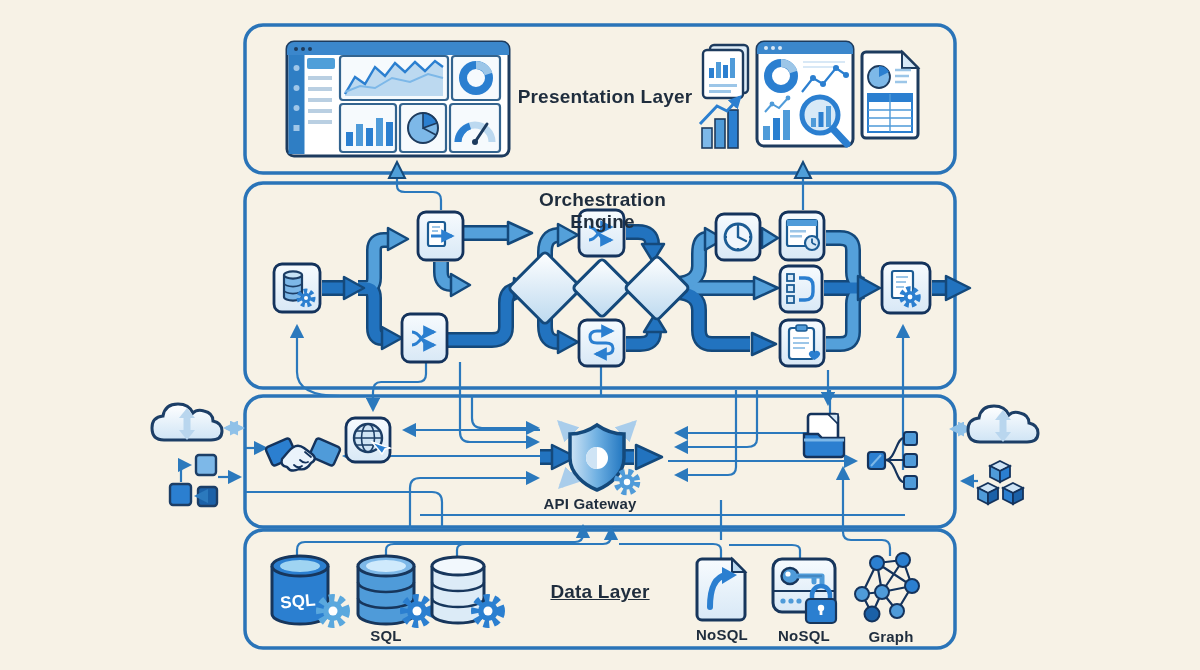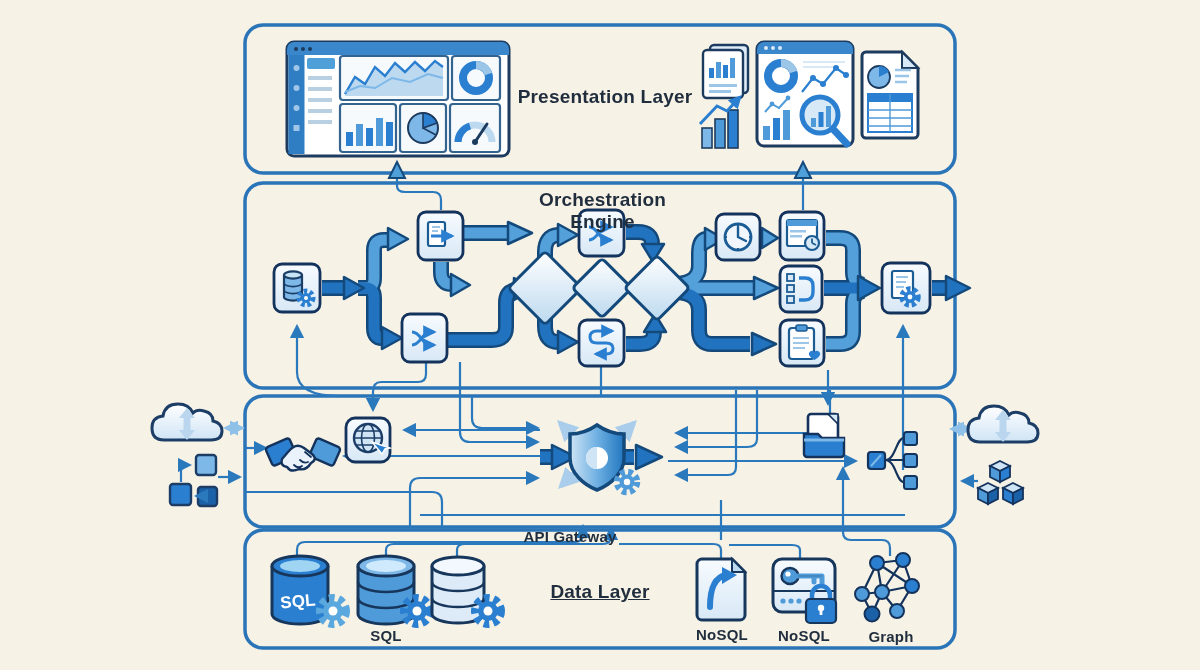--- a/index.html
+++ b/index.html
@@ -480,20 +480,20 @@
     <circle cx="862" cy="594" r="7" fill="#4f9bd9" stroke="#14335c" stroke-width="2"></circle>
     <circle cx="882" cy="592" r="7" fill="#4f9bd9" stroke="#14335c" stroke-width="2"></circle>
     <circle cx="912" cy="586" r="7" fill="#2b7fd0" stroke="#14335c" stroke-width="2"></circle>
     <circle cx="872" cy="614" r="7.5" fill="#1b61a8" stroke="#14335c" stroke-width="2"></circle>
     <circle cx="897" cy="611" r="7" fill="#4f9bd9" stroke="#14335c" stroke-width="2"></circle>
   </g>
 </svg>
 
 <div class="label layer-title" style="left:515px;top:86px;width:180px;">Presentation Layer</div>
 <div class="label layer-title" style="left:510px;top:189px;width:185px;">Orchestration Engine</div>
-<div class="label small-label" style="left:520px;top:495px;width:100px;margin-top:33px;">API Gateway</div>
+<div class="label small-label" style="left:540px;top:495px;width:100px;">API Gateway</div>
 <div class="label layer-title" style="left:550px;top:581px;width:100px;text-decoration:underline;">Data Layer</div>
 <div class="label cyl-text" style="left:276px;top:592px;width:44px;">SQL</div>
 <div class="label small-label" style="left:361px;top:627px;width:50px;">SQL</div>
 <div class="label small-label" style="left:693px;top:626px;width:58px;">NoSQL</div>
 <div class="label small-label" style="left:775px;top:627px;width:58px;">NoSQL</div>
 <div class="label small-label" style="left:862px;top:628px;width:58px;">Graph</div>
 </div>
 
 </body></html>

